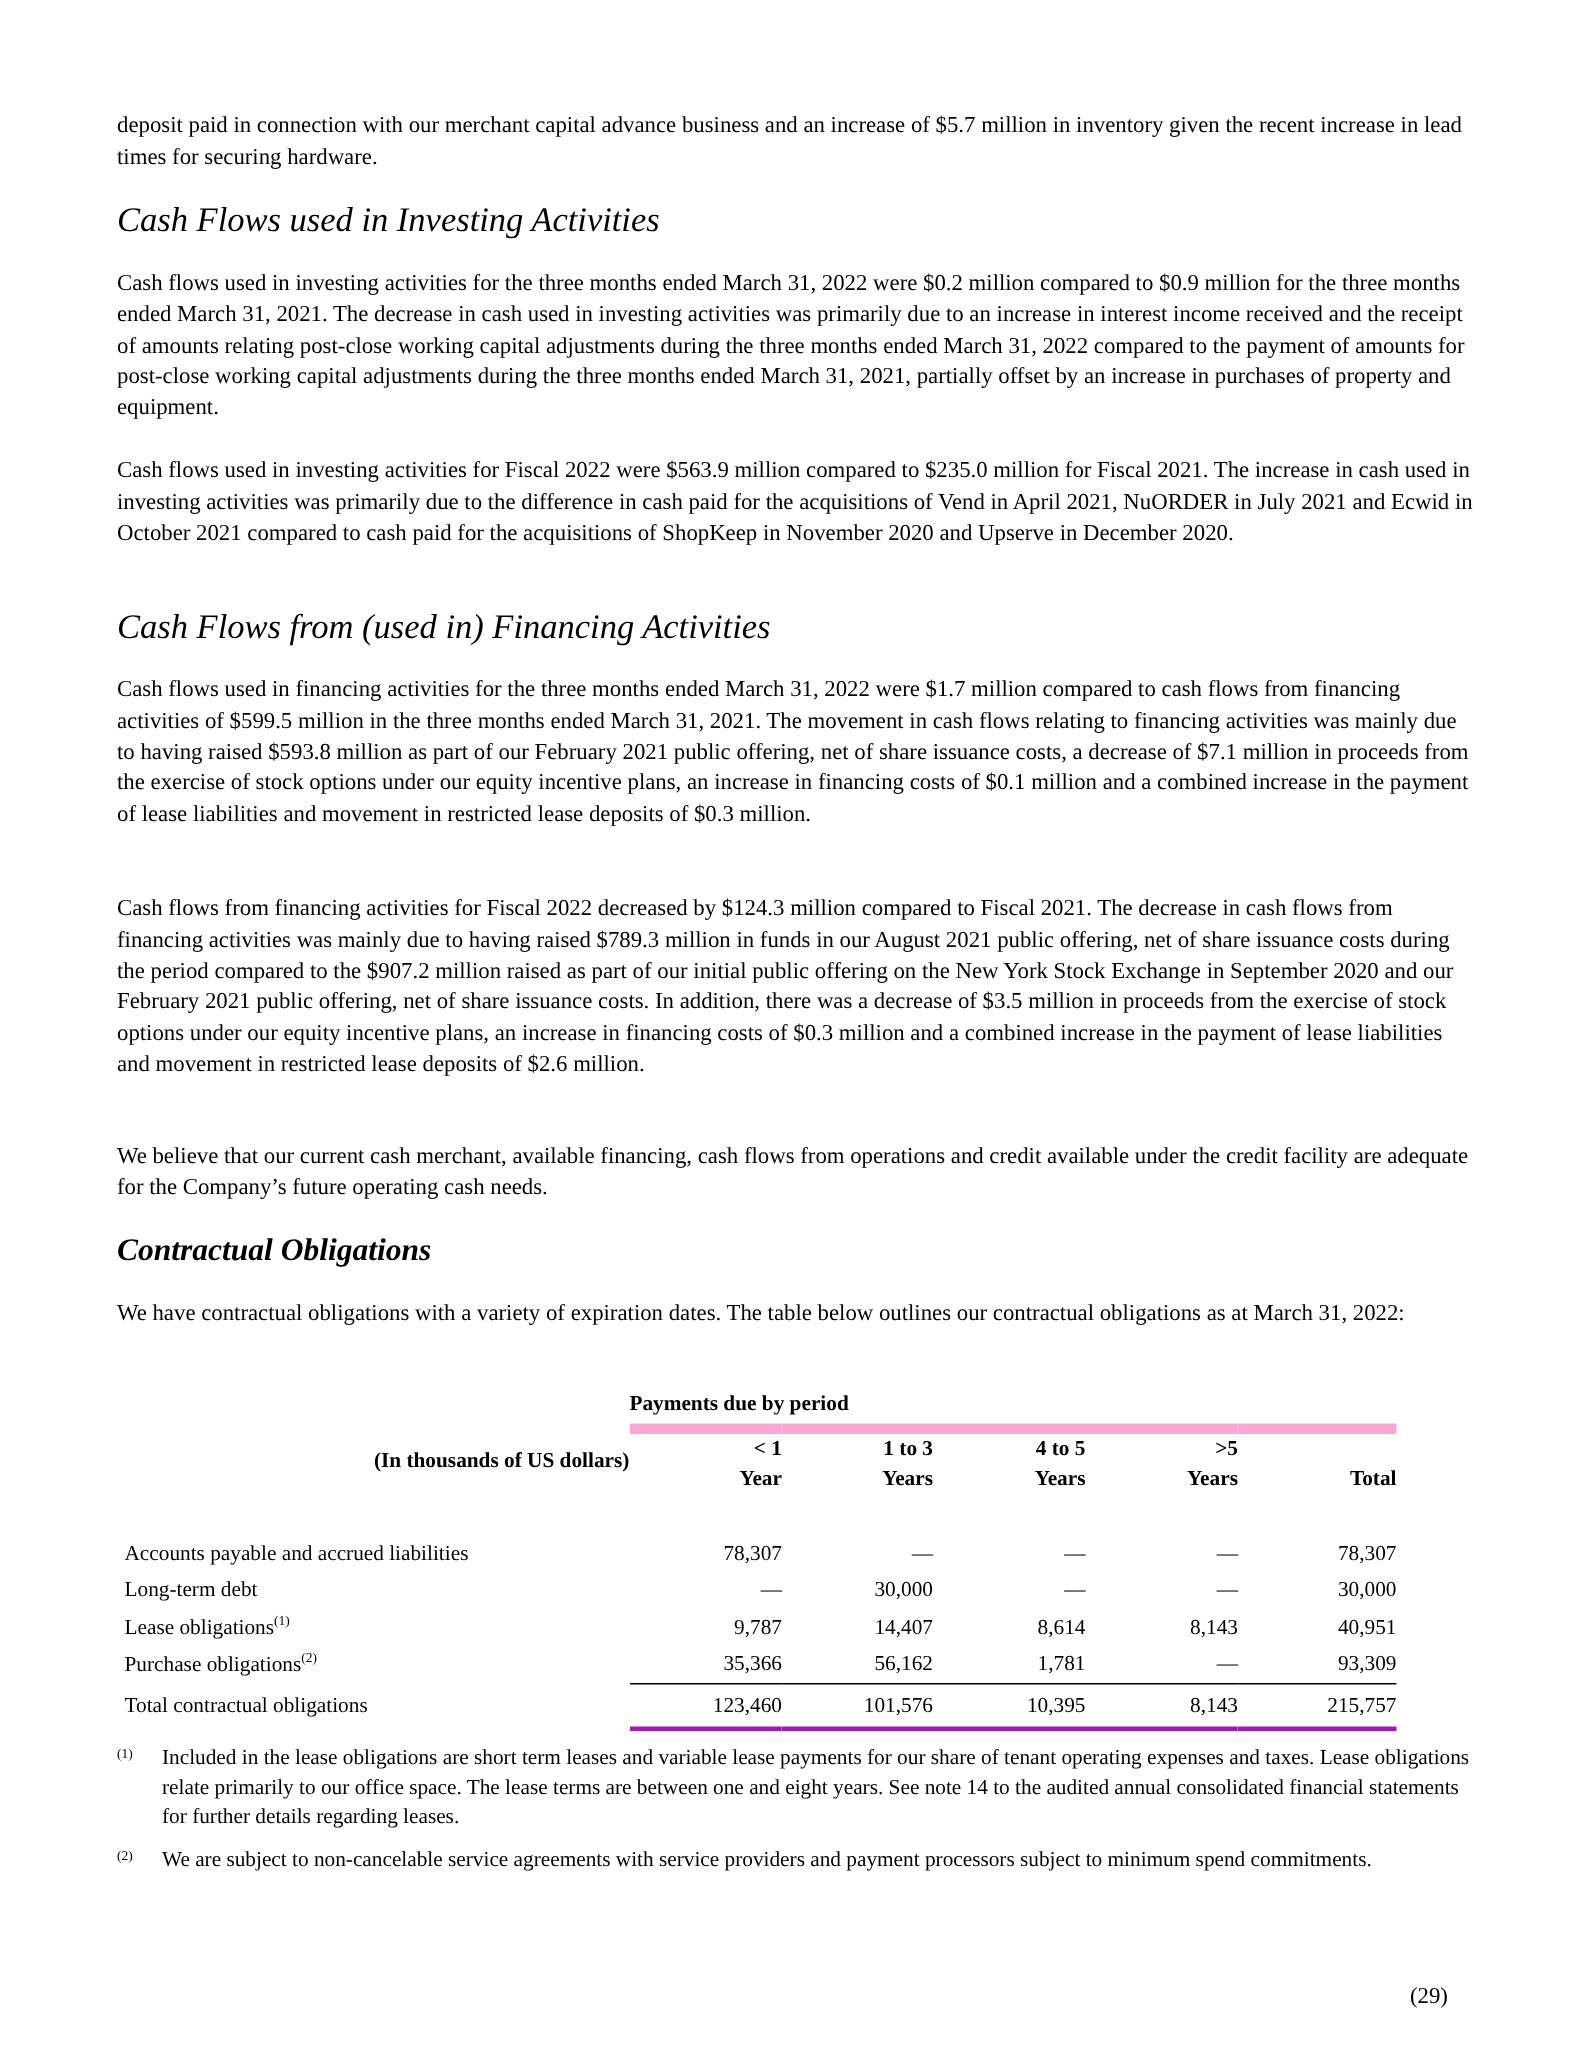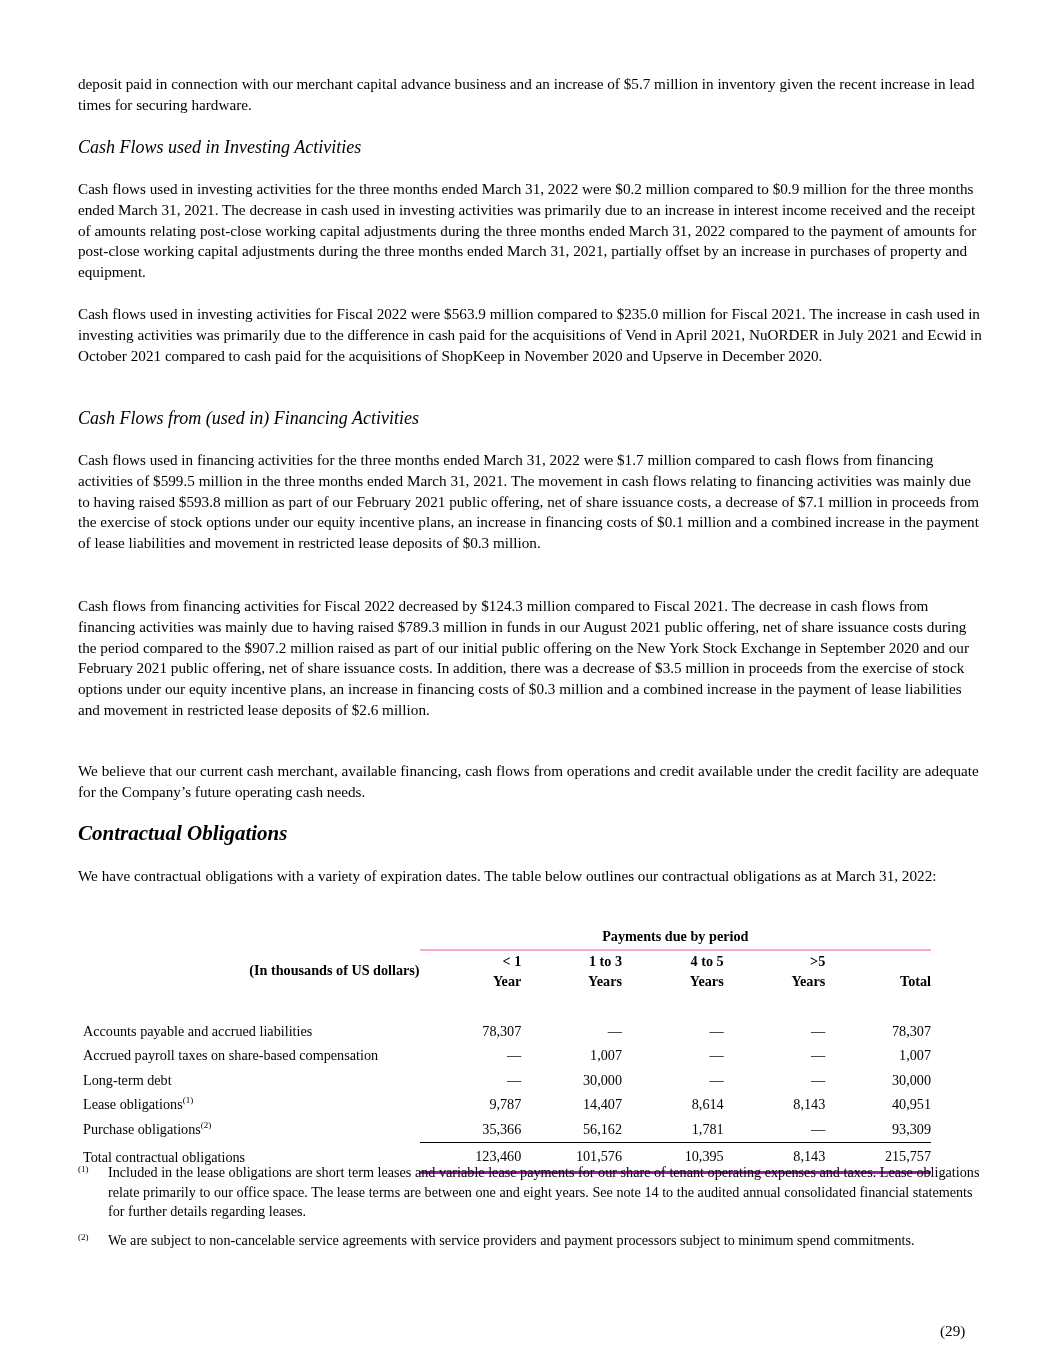--- a/index.html
+++ b/index.html
@@ -1,36 +1,36 @@
 <!DOCTYPE html>
 <html><head>
 <meta charset="utf-8">
 <style>
   html, body { margin: 0; padding: 0; background: #ffffff; }
   body {
     width: 1055px; height: 1365px; position: relative; overflow: hidden;
     font-family: "Liberation Serif", serif; color: #000; font-size: 15.2px;
   }
   p { margin: 0; line-height: 20.8px; }
-  .h-ital { font-style: italic; font-size: 18px; line-height: 22px; }
+  .h-ital { font-style: italic; font-size: 23px; line-height: 22px; }
   .h-bold-ital { font-style: italic; font-weight: bold; font-size: 21px; line-height: 22px; }
   .abs { position: absolute; left: 78px; width: 905px; }
 
   table.obl { position: absolute; left: 78px; top: 924px; width: 853px; border-collapse: collapse; font-size: 14.2px; }
   table.obl td { padding: 0; height: 24.5px; vertical-align: middle; }
   table.obl .lbl { width: 338px; padding-left: 5px; }
   table.obl .num { text-align: right; }
   table.obl .c1 { width: 102px; }
   table.obl .c2 { width: 101px; }
   table.obl .c3 { width: 102px; }
   table.obl .c4 { width: 102px; }
   table.obl .c5 { width: 106px; }
   .bold { font-weight: normal; }
   .pd-head td { height: 18px; }
-  .pd-title { text-align: center; border-bottom: 2px solid #f9a8d4; font-weight: bold; }
+  .pd-title { text-align: left; border-bottom: 7px solid #f9a8d4; font-weight: bold; }
   .colhead td { height: 40px; vertical-align: bottom; line-height: 20px; font-weight: bold; padding-bottom: 4px !important; text-align: right; }
   .spacer td { height: 6px; }
   .rule-top td.bt { border-top: 1.5px solid #000; }
   .total td.numcell { border-bottom: 3px solid #a21caf; }
   sup { font-size: 9px; vertical-align: 6px; line-height: 0; }
 
   .fn { position: absolute; left: 78px; width: 905px; font-size: 14.2px; line-height: 19.5px; }
   .fn .mark { position: absolute; left: 0; top: -3px; font-size: 9px; }
   .fn .body { margin-left: 30px; font-family: Liberation Serif, serif; }
 
@@ -73,28 +73,20 @@
 
   <tr>
     <td class="lbl">Accounts payable and accrued liabilities</td>
     <td class="num">78,307</td>
     <td class="num">—</td>
     <td class="num">—</td>
     <td class="num">—</td>
     <td class="num">78,307</td>
   </tr>
   <tr>
-    <td class="lbl">Accrued payroll taxes on share-based compensation</td>
-    <td class="num">—</td>
-    <td class="num">1,007</td>
-    <td class="num">—</td>
-    <td class="num">—</td>
-    <td class="num">1,007</td>
-  </tr>
-  <tr>
     <td class="lbl">Long-term debt</td>
     <td class="num">—</td>
     <td class="num">30,000</td>
     <td class="num">—</td>
     <td class="num">—</td>
     <td class="num">30,000</td>
   </tr>
   <tr>
     <td class="lbl"><span>Lease obligations</span><sup>(1)</sup></td>
     <td class="num">9,787</td>

